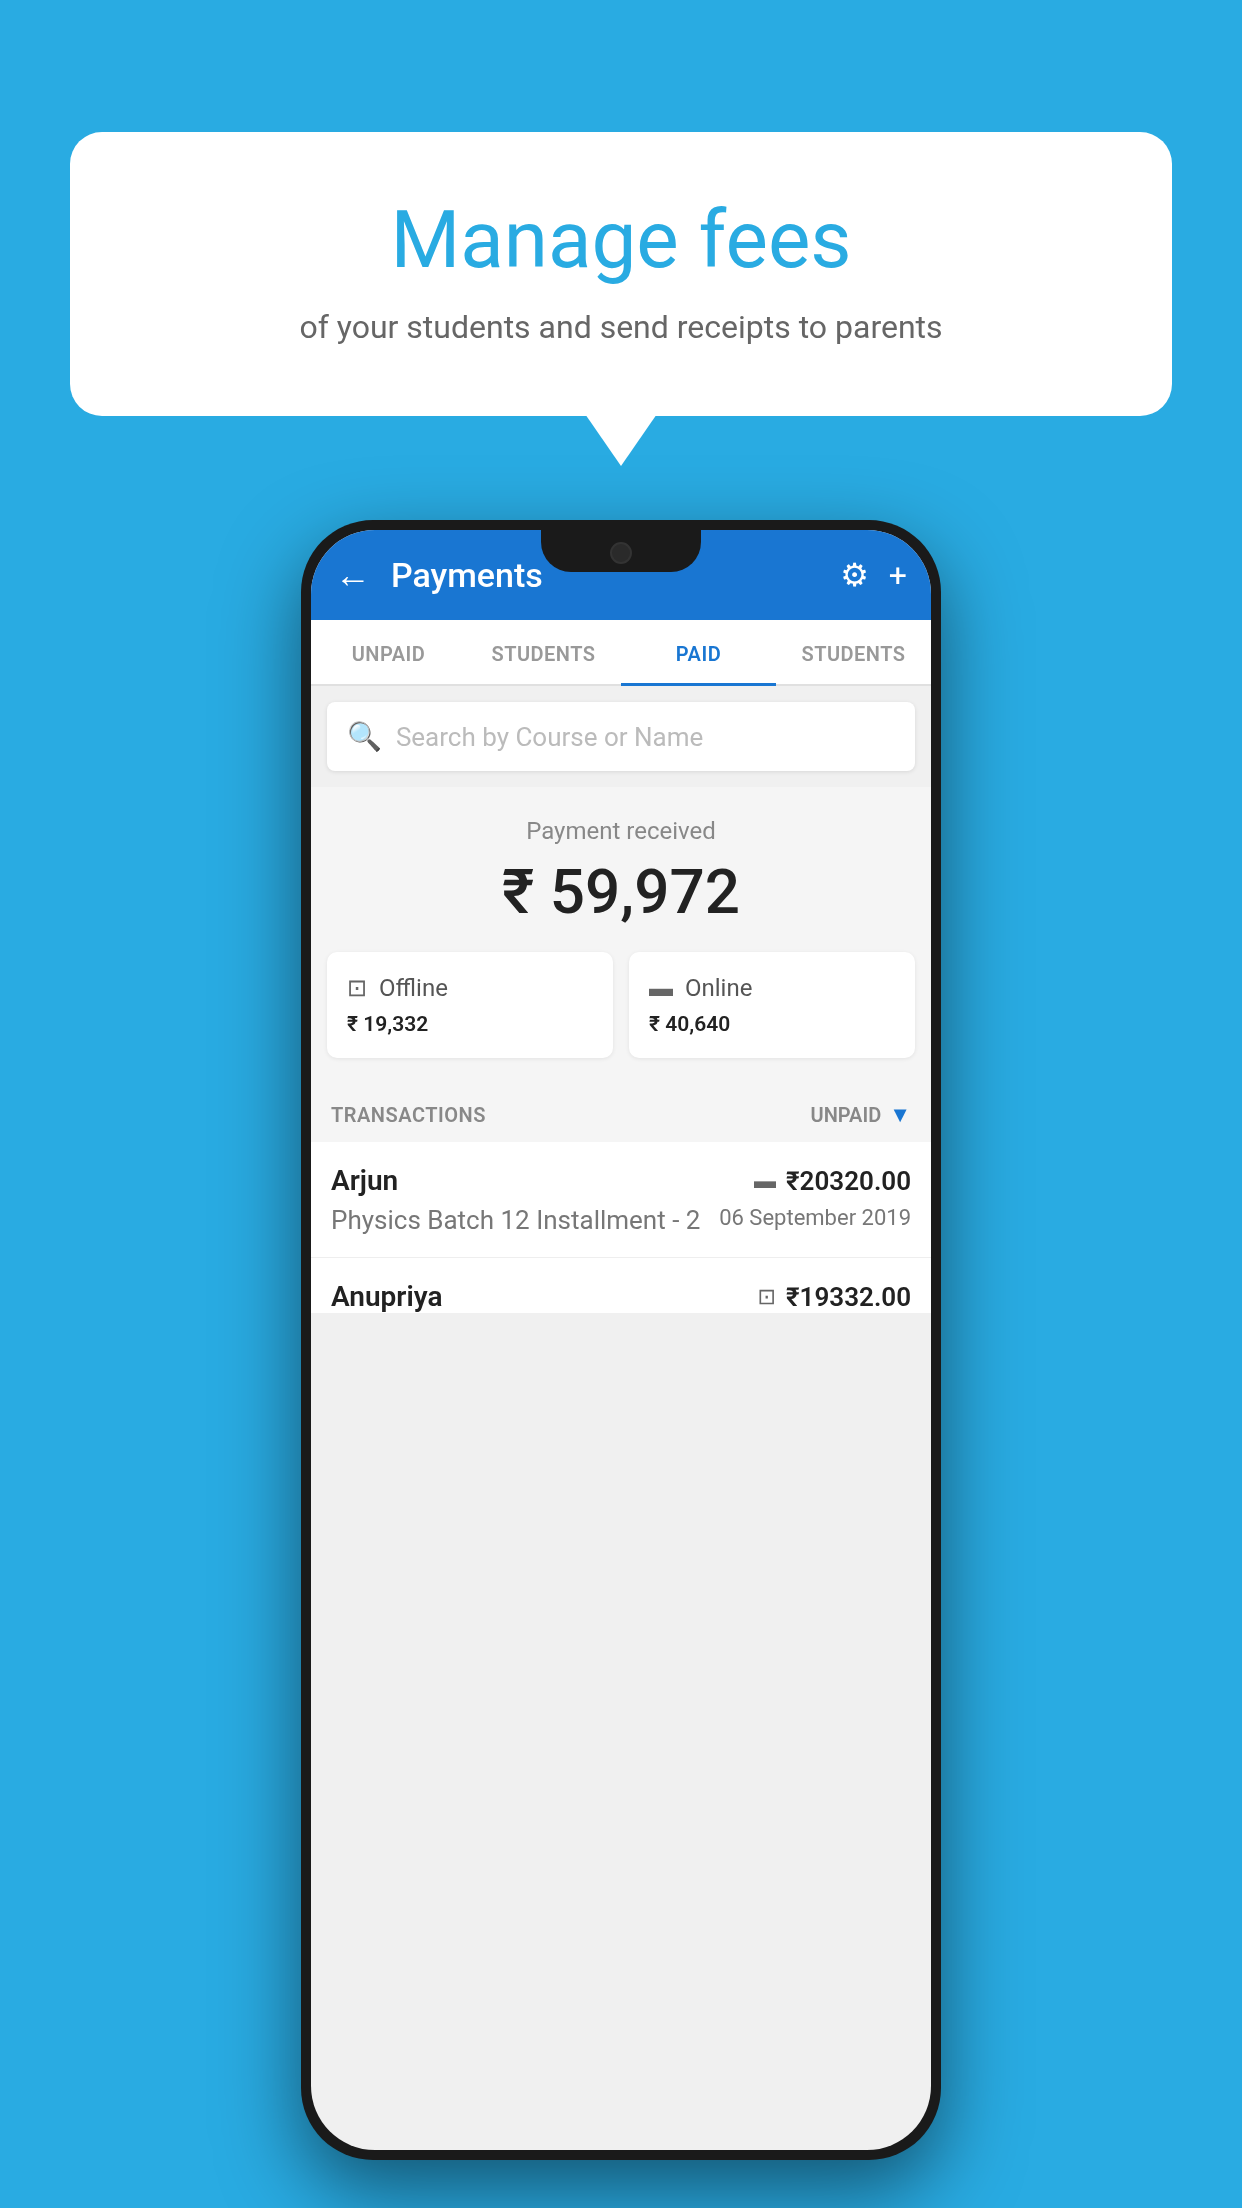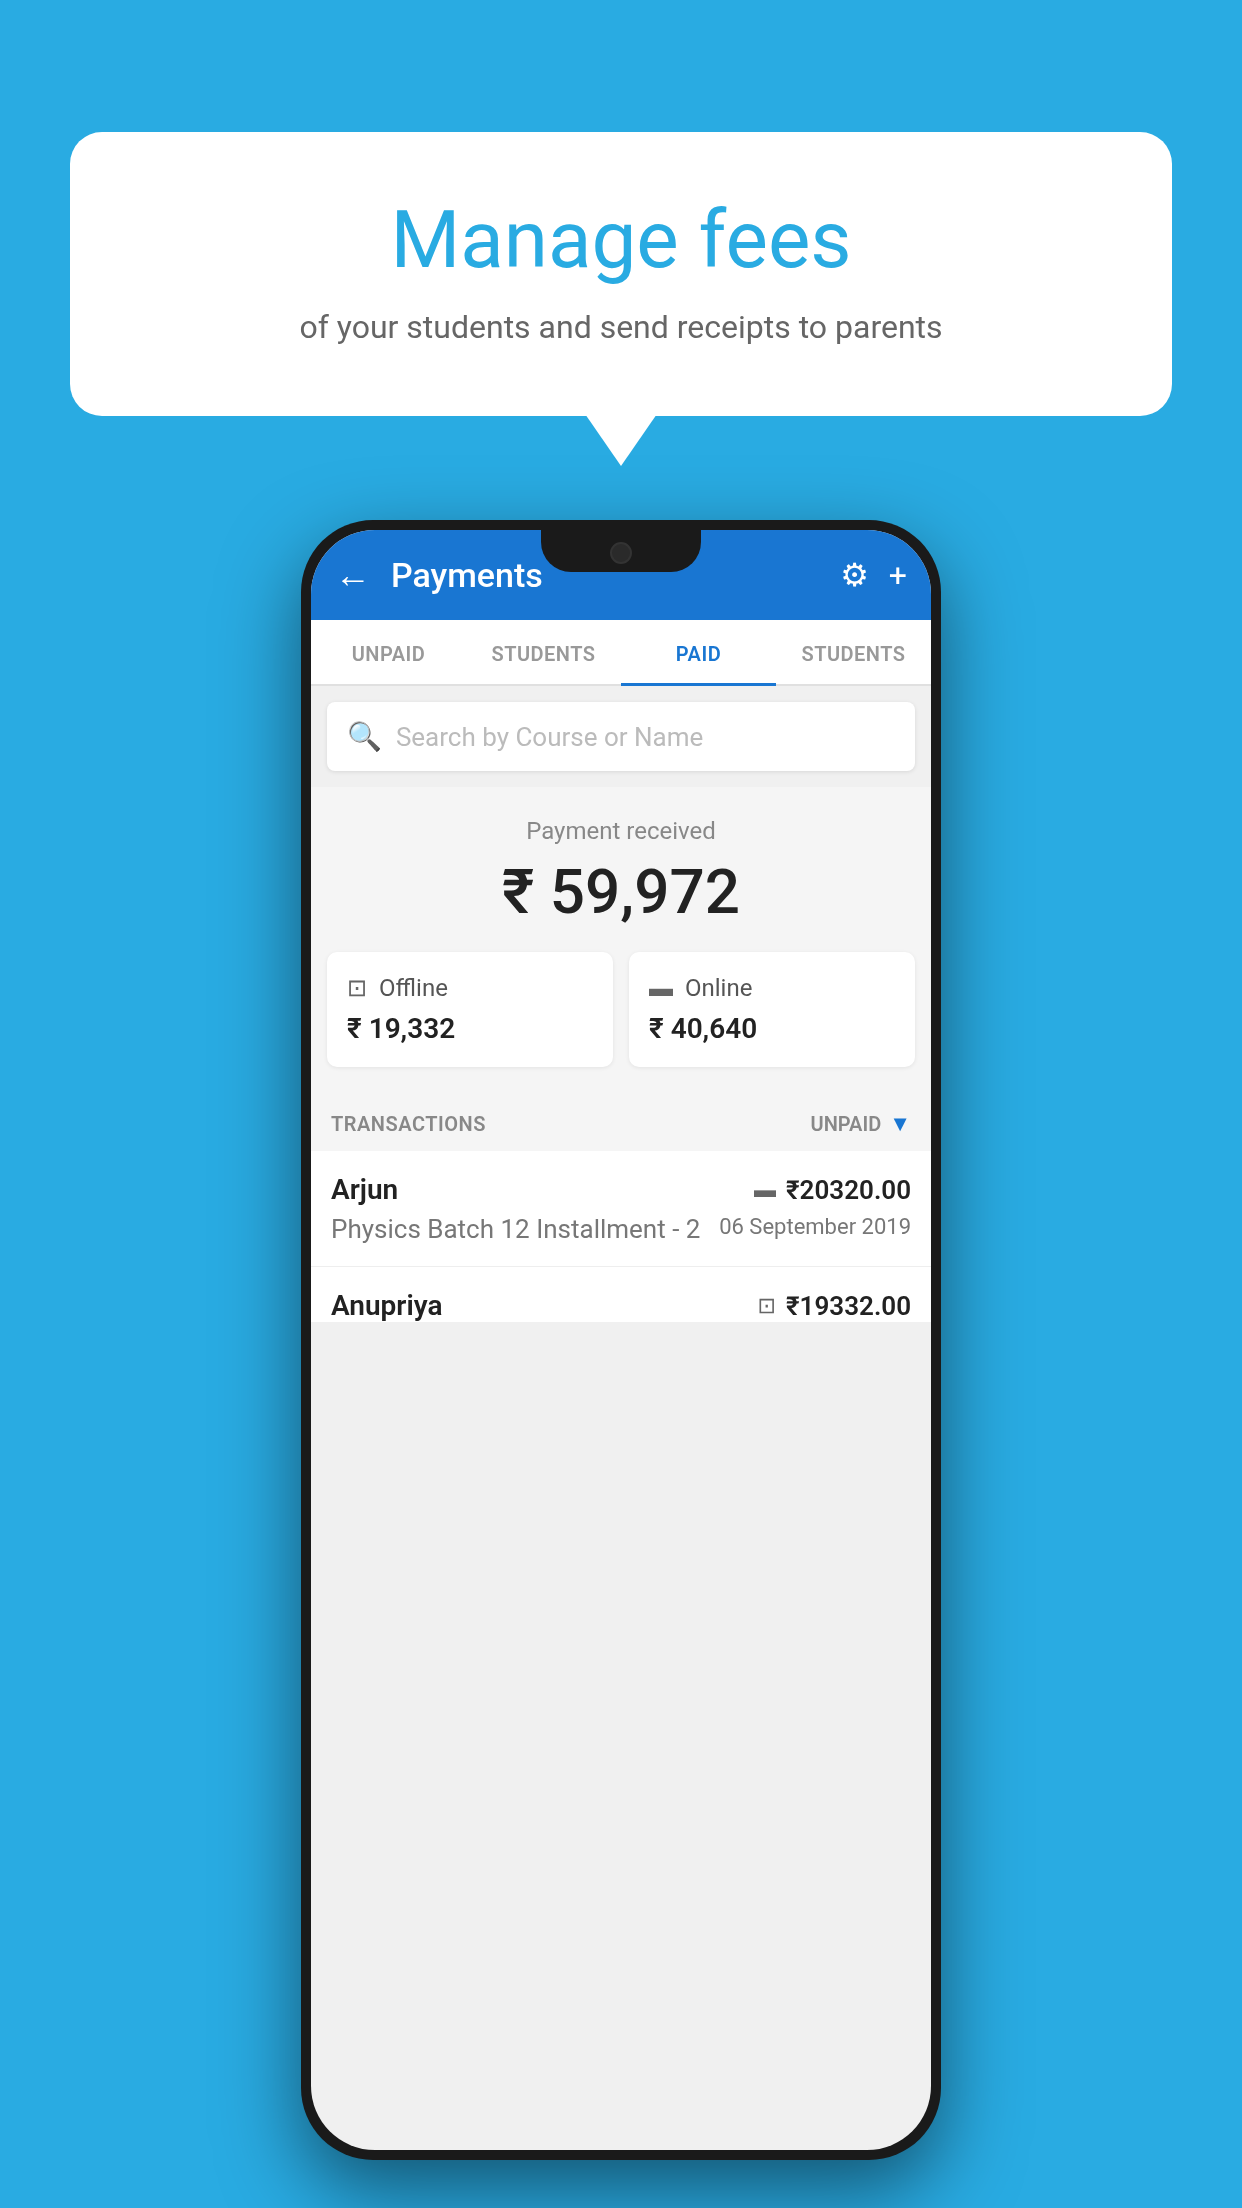--- a/index.html
+++ b/index.html
@@ -270,21 +270,21 @@
     }
     .card-icon {
       font-size: 24px;
       color: #666;
     }
     .card-label {
       font-size: 24px;
       color: #555;
     }
     .card-amount {
-      font-size: 28px;
+      font-size: 21px;
       font-weight: 600;
       color: #222;
     }
 
     
     .transactions-header {
       display: flex;
       justify-content: space-between;
       align-items: center;
       padding: 20px 20px 14px;

